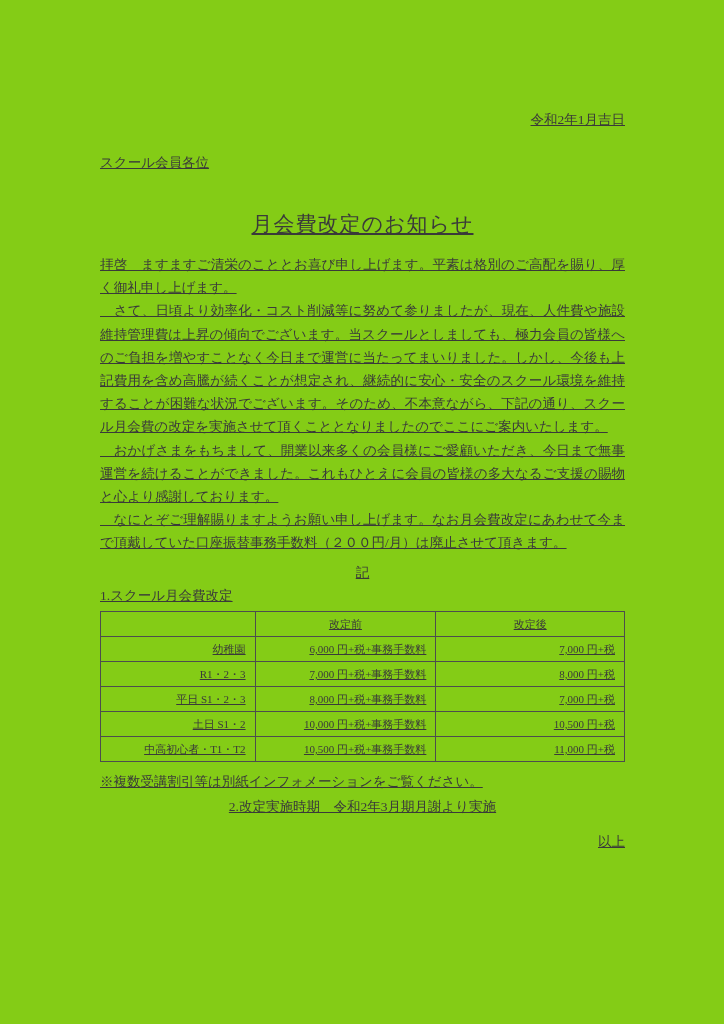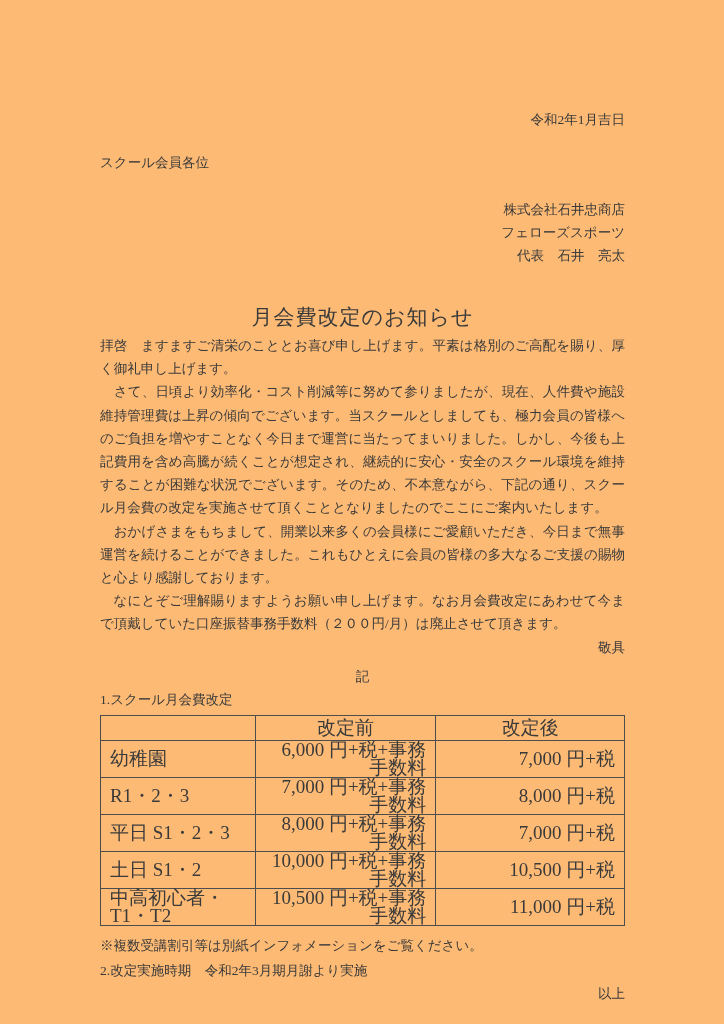--- a/index.html
+++ b/index.html
@@ -2,93 +2,88 @@
 <html lang="ja"><head>
 <meta charset="utf-8">
 <style>
   * { margin: 0; padding: 0; box-sizing: border-box; }
   html, body { background: #ffffff; }
   .page {
     position: relative;
     width: 724px;
     height: 1024px;
     margin: 0 auto;
-    background: #fdba74;
+    background: #84cc16;
     color: #3a3a3a;
     font-family: "Liberation Serif", "DejaVu Serif", serif;
     font-size: 13.5px;
     line-height: 23.2px;
     padding: 112px 99px 0 100px;
     overflow: hidden;
+    text-decoration: underline;
   }
   .date-line { text-align: right; line-height: 16px; }
   .recipient-line { margin-top: 23px; line-height: 23px; }
   .sender-block { margin-top: 24px; text-align: right; line-height: 23px; }
   .doc-title {
     margin-top: 38px;
     text-align: center;
     font-size: 21px;
     font-weight: normal;
     letter-spacing: 1px;
     line-height: 24px;
   }
-  .body-text { margin-top: 5px; text-align: justify; }
+  .body-text { margin-top: 17px; text-align: justify; }
   .body-text p { margin: 0; }
   .keigu-line { text-align: right; }
   .ki-line { text-align: center; margin-top: 6px; }
   .section-line { line-height: 23px; }
   .fee-table {
     width: 100%;
     border-collapse: collapse;
     margin-top: 4px;
     table-layout: fixed;
   }
   .fee-table th, .fee-table td {
     border: 1px solid #4d4d4d;
     height: 25px;
     padding: 0 9px;
     font-weight: normal;
-    font-size: 19px;
+    font-size: 11px;
     line-height: 18px;
   }
   .fee-table col.c1 { width: 29.5%; }
   .fee-table col.c2 { width: 34.5%; }
   .fee-table col.c3 { width: 36%; }
   .fee-table th { text-align: center; }
-  .fee-table td.cat { text-align: left; }
+  .fee-table td.cat { text-align: right; }
   .fee-table td.price { text-align: right; }
   .note-line { margin-top: 8px; line-height: 23px; }
-  .section2-line { margin-top: 2px; line-height: 23px; }
-  .ijo-line { text-align: right; margin-top: 0; line-height: 23px; }
+  .section2-line { margin-top: 2px; line-height: 23px; text-align: center; }
+  .ijo-line { text-align: right; margin-top: 12px; line-height: 23px; }
 </style>
 </head>
 <body>
 
 <div class="page">
 
   <div class="date-line">令和2年1月吉日</div>
 
   <div class="recipient-line">スクール会員各位</div>
 
-  <div class="sender-block">
-    <div>株式会社石井忠商店</div>
-    <div>フェローズスポーツ</div>
-    <div>代表　石井　亮太</div>
-  </div>
 
   <h1 class="doc-title">月会費改定のお知らせ</h1>
 
   <div class="body-text">
     <p>拝啓　ますますご清栄のこととお喜び申し上げます。平素は格別のご高配を賜り、厚く御礼申し上げます。</p>
     <p>　さて、日頃より効率化・コスト削減等に努めて参りましたが、現在、人件費や施設維持管理費は上昇の傾向でございます。当スクールとしましても、極力会員の皆様へのご負担を増やすことなく今日まで運営に当たってまいりました。しかし、今後も上記費用を含め高騰が続くことが想定され、継続的に安心・安全のスクール環境を維持することが困難な状況でございます。そのため、不本意ながら、下記の通り、スクール月会費の改定を実施させて頂くこととなりましたのでここにご案内いたします。</p>
     <p>　おかげさまをもちまして、開業以来多くの会員様にご愛顧いただき、今日まで無事運営を続けることができました。これもひとえに会員の皆様の多大なるご支援の賜物と心より感謝しております。</p>
     <p>　なにとぞご理解賜りますようお願い申し上げます。なお月会費改定にあわせて今まで頂戴していた口座振替事務手数料（２００円/月）は廃止させて頂きます。</p>
   </div>
 
-  <div class="keigu-line">敬具</div>
 
   <div class="ki-line">記</div>
 
   <div class="section-line">1.スクール月会費改定</div>
 
   <table class="fee-table">
     <colgroup>
         <col class="c1">
         <col class="c2">
         <col class="c3">

